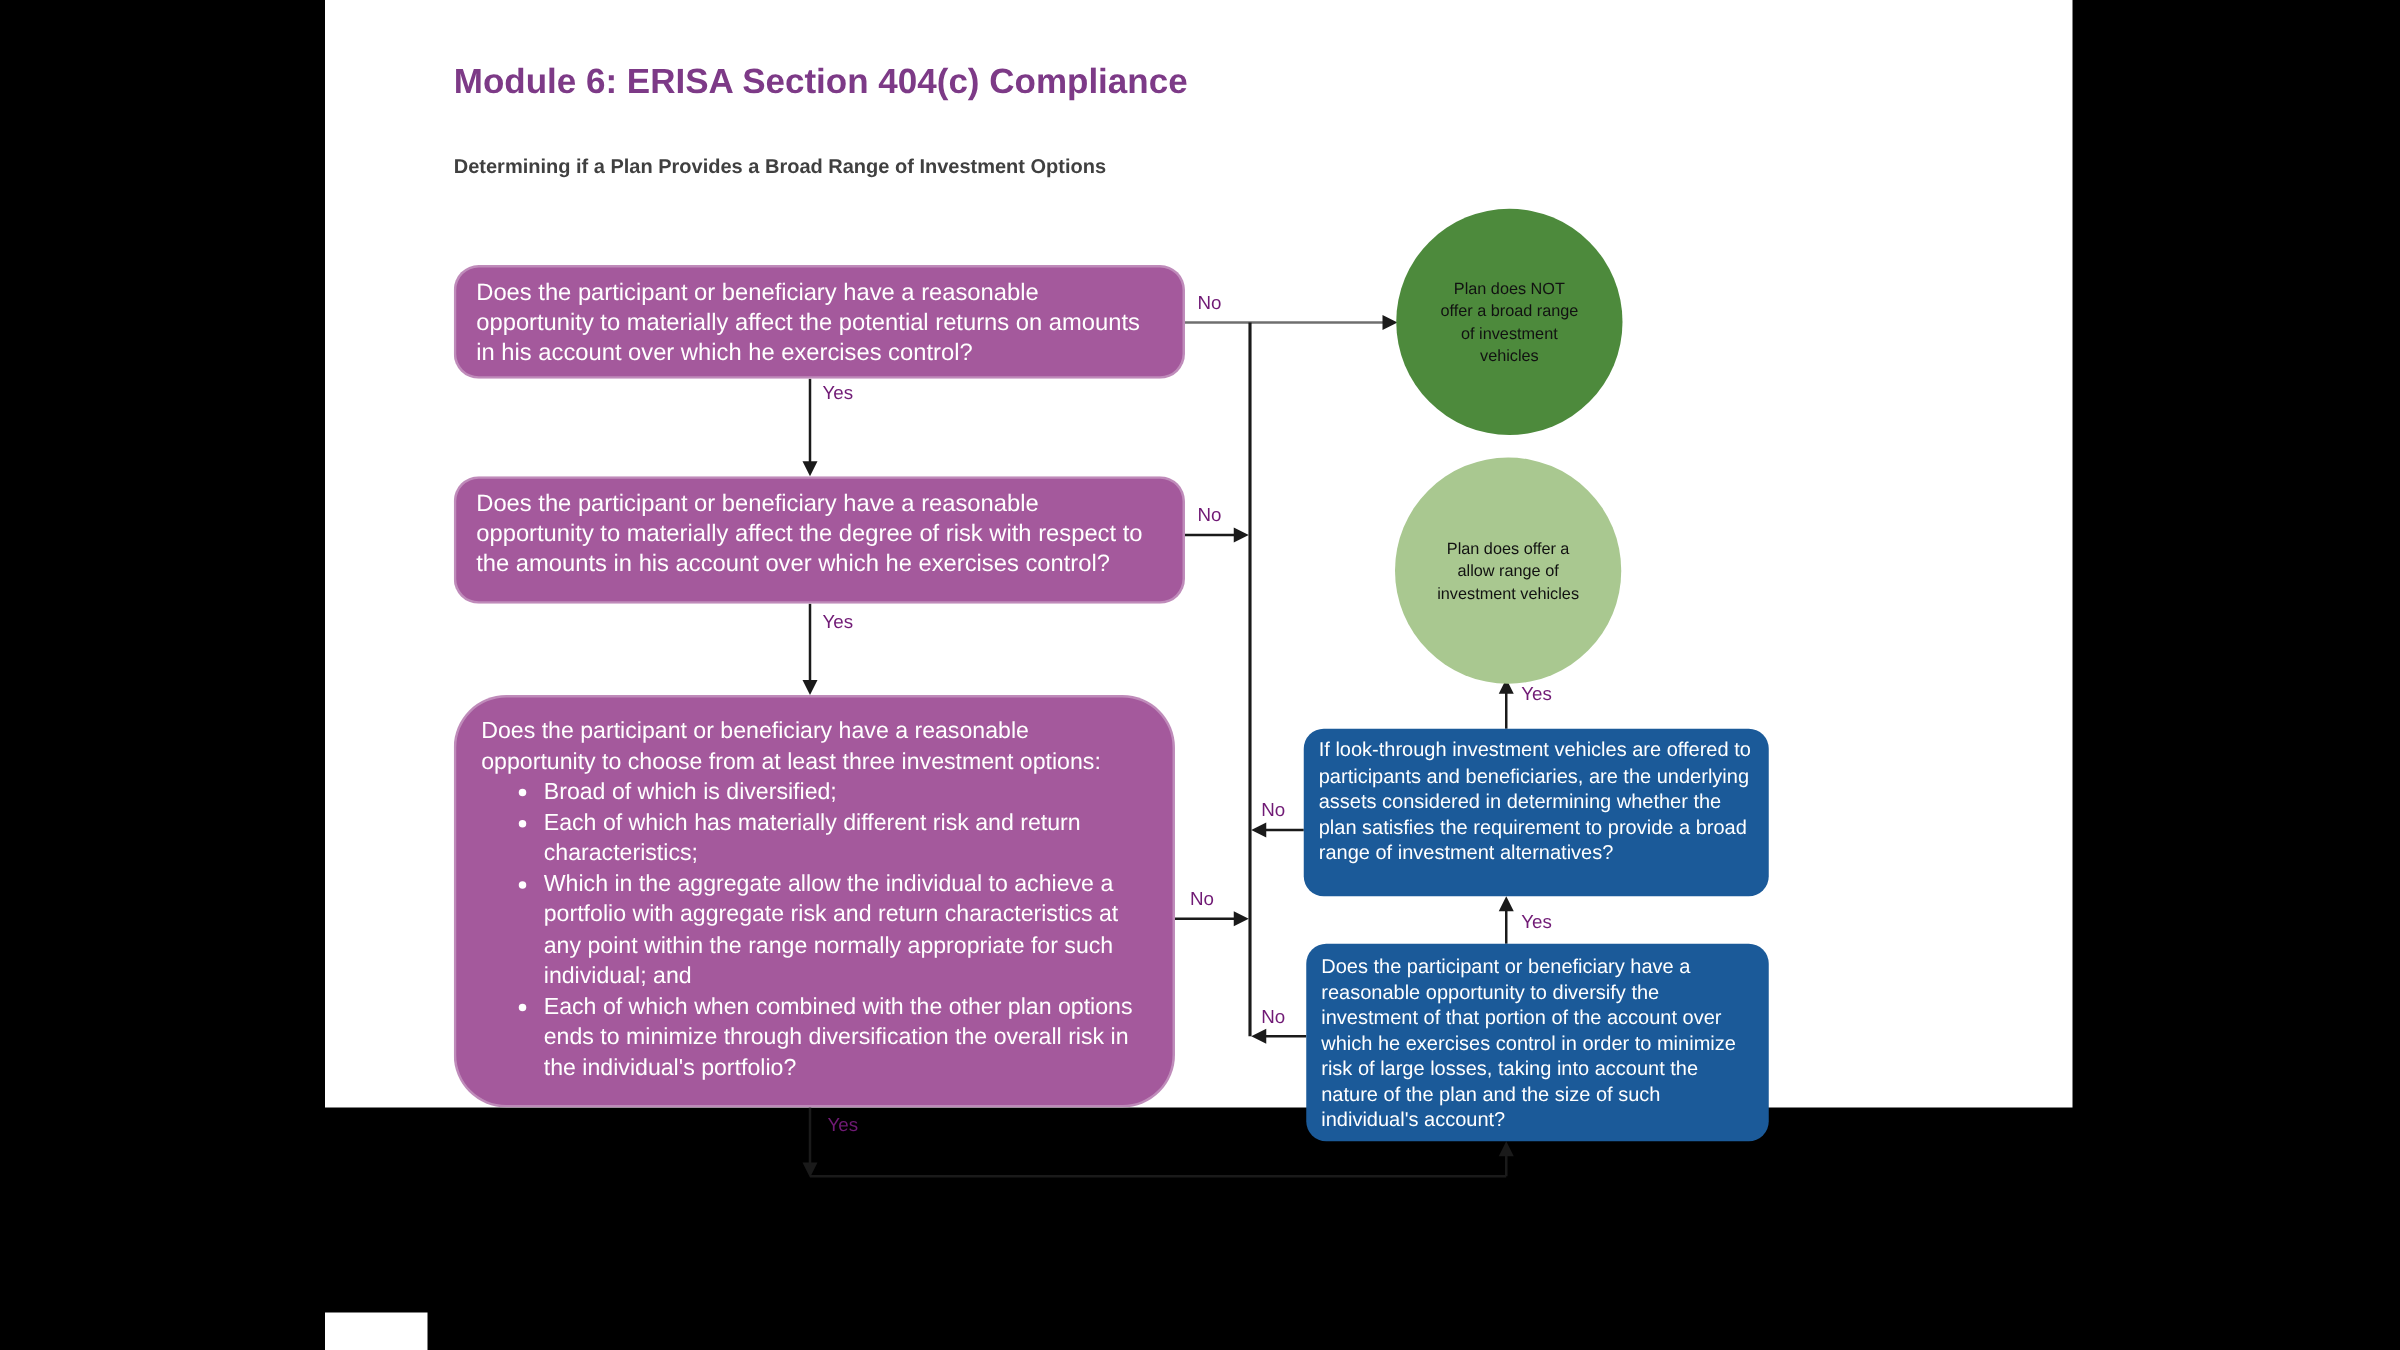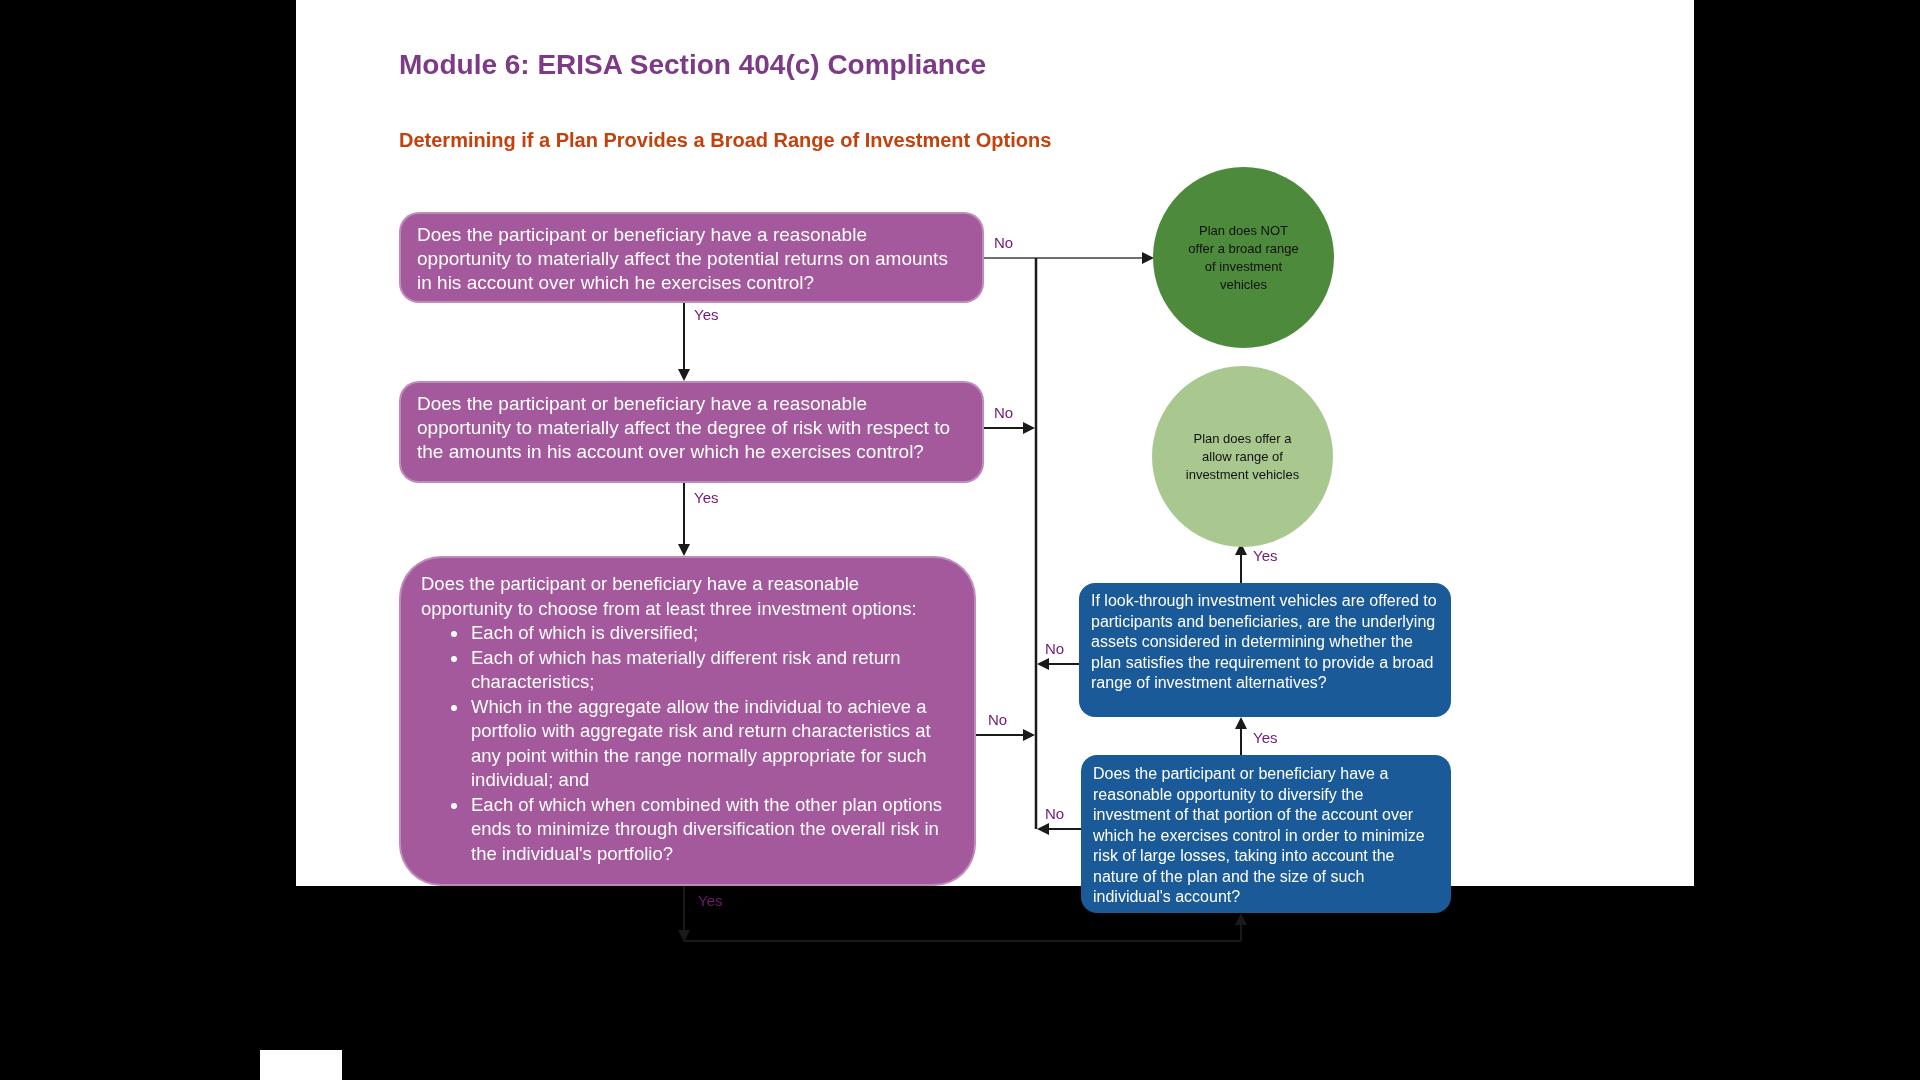--- a/index.html
+++ b/index.html
@@ -1,21 +1,21 @@
 <!DOCTYPE html>
 <html><head>
 <meta charset="utf-8">
 <style>
   html,body{margin:0;padding:0;background:#000;}
   .stage{position:relative;width:1920px;height:1080px;background:#000;overflow:hidden;
          font-family:"Liberation Sans","DejaVu Sans",sans-serif;}
-  .slide{position:absolute;left:260px;top:0;width:1398px;height:886px;background:#fff;margin-left:36px;}
+  .slide{position:absolute;left:260px;top:0;width:1398px;height:886px;background:#fff;}
   .notch{position:absolute;left:260px;top:1050px;width:82px;height:30px;background:#fff;}
   .title{position:absolute;left:103px;top:30px;font-size:28px;font-weight:bold;color:#7D3A87;}
-  .subtitle{position:absolute;left:103px;top:112px;font-size:20px;font-weight:bold;color:#c2410c;}
+  .subtitle{position:absolute;left:103px;top:112px;font-size:16px;font-weight:bold;color:#404040;}
 
   .qbox{position:absolute;background:#A4599C;color:#fff;border:2px solid rgba(255,255,255,.30);
         box-sizing:border-box;font-size:19px;line-height:24px;}
   .qbox p{margin:0;}
   #q1{left:103px;top:212px;width:585px;height:91px;border-radius:20px;padding:9px 16px;}
   #q2{left:103px;top:381px;width:585px;height:102px;border-radius:20px;padding:9px 16px;}
   #q3{left:103px;top:556px;width:577px;height:330px;border-radius:42px;padding:14px 20px;
       font-size:18.5px;line-height:24.5px;}
   #q3 ul{margin:0;padding-left:48px;list-style:disc;}
   #q3 li{padding-left:2px;}
@@ -87,21 +87,21 @@
       <p>Does the participant or beneficiary have a reasonable opportunity to materially affect the potential returns on amounts in his account over which he exercises control?</p>
     </div>
 
     <div class="qbox" id="q2">
       <p>Does the participant or beneficiary have a reasonable opportunity to materially affect the degree of risk with respect to the amounts in his account over which he exercises control?</p>
     </div>
 
     <div class="qbox" id="q3">
       <p>Does the participant or beneficiary have a reasonable opportunity to choose from at least three investment options:</p>
       <ul>
-        <li>Each of which is diversified;</li>
+        <li>Broad of which is diversified;</li>
         <li>Each of which has materially different risk and return characteristics;</li>
         <li>Which in the aggregate allow the individual to achieve a portfolio with aggregate risk and return characteristics at any point within the range normally appropriate for such individual; and</li>
         <li>Each of which when combined with the other plan options ends to minimize through diversification the overall risk in the individual's portfolio?</li>
       </ul>
     </div>
 
     <div class="circle" id="outcome-neg">
       <div class="ctxt">Plan does NOT offer a broad range of investment vehicles</div>
     </div>
     <div class="circle" id="outcome-pos">

